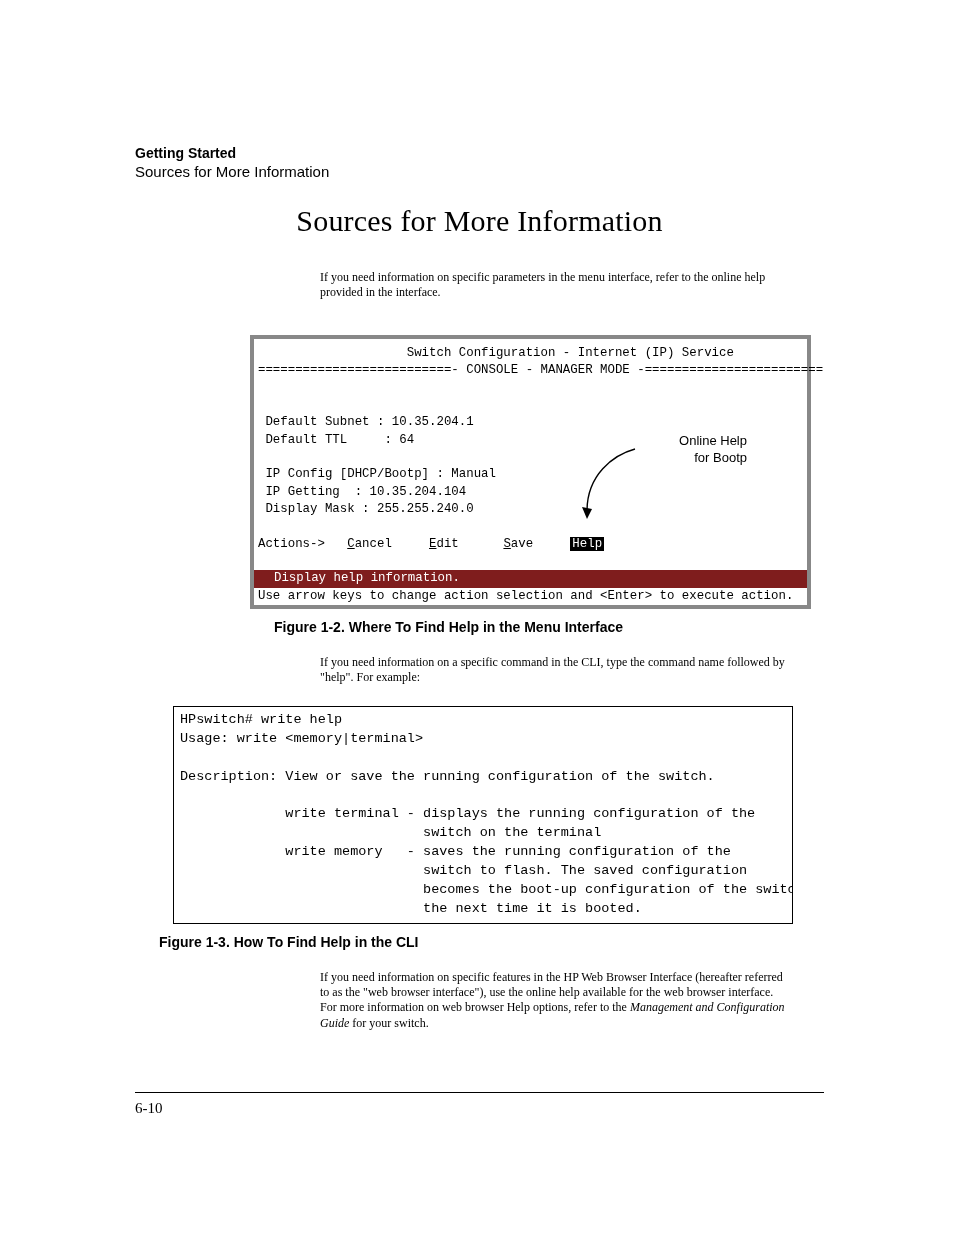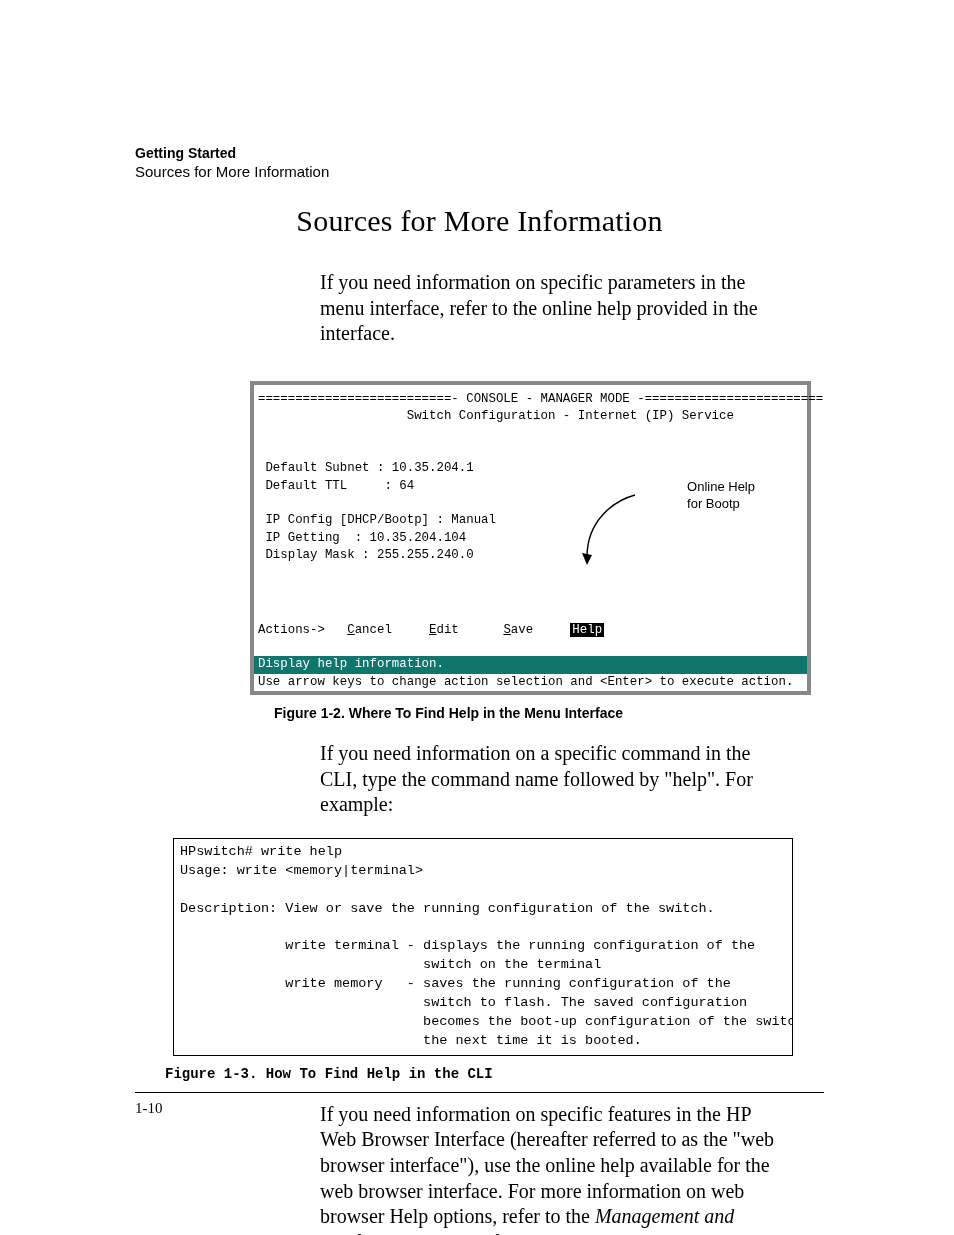--- a/index.html
+++ b/index.html
@@ -33,80 +33,80 @@
     font-weight: normal;
     font-size: 30px;
     text-align: center;
     margin: 0 0 32px 0;
     letter-spacing: 0.2px;
   }
   .body-block {
     margin-left: 185px;
     width: 470px;
     font-family: "New Century Schoolbook", "Century Schoolbook", "Times New Roman", serif;
-    font-size: 20px;
+    font-size: 12px;
     line-height: 1.28;
   }
   .body-block .ital { font-style: italic; }
 
   
   .console-outer {
     margin: 34px 0 8px 115px;
     width: 553px;
     border: 4px solid #888;
     background: #fff;
     position: relative;
   }
   .console-inner {
     font-family: "Courier New", Courier, monospace;
     font-size: 12.4px;
     line-height: 1.4;
     padding: 6px 0 0 0;
     position: relative;
   }
   .crow { white-space: pre; padding: 0 4px; }
-  .actions-row { white-space: pre; padding: 0 4px; position: relative; margin-top: 40px; }
+  .actions-row { white-space: pre; padding: 0 4px; position: relative; }
   .underline { text-decoration: underline; }
   .help-highlight {
     background: #000;
     color: #fff;
     padding: 0 2px;
   }
   .status-invert {
-    background: #0f766e;
+    background: #7f1d1d;
     color: #fff;
-    padding: 0 4px;
+    padding: 0 20px;
     white-space: pre;
   }
   .callout-box {
     position: absolute;
-    right: 52px;
+    right: 60px;
     top: 94px;
     font-family: Arial, Helvetica, sans-serif;
     font-size: 13px;
     line-height: 1.3;
-    text-align: left;
+    text-align: right;
   }
   .arrow-svg {
     position: absolute;
     right: 168px;
     top: 106px;
     width: 66px;
     height: 76px;
     pointer-events: none;
   }
 
   .fig-caption {
     font-family: Arial, Helvetica, sans-serif;
     font-weight: bold;
     font-size: 14px;
     margin: 10px 0 20px 115px;
     padding-left: 24px;
   }
-  .fig-caption.fig2 { margin-left: 6px; font-family: Liberation Mono, monospace; }
+  .fig-caption.fig2 { margin-left: 0; }
 
   
   .cli-box {
     margin: 20px 0 6px 38px;
     width: 620px;
     border: 1px solid #000;
     font-family: "Courier New", Courier, monospace;
     font-size: 13.5px;
     line-height: 1.4;
     padding: 4px 2px 4px 6px;
@@ -137,22 +137,22 @@
 
   <div class="hdr-chapter">Getting Started</div>
   <div class="hdr-section">Sources for More Information</div>
 
   <h1 class="title">Sources for More Information</h1>
 
   <div class="body-block">If you need information on specific parameters in the menu interface, refer to the online help provided in the interface.</div>
 
   <div class="console-outer">
     <div class="console-inner">
+      <div class="crow">                    Switch Configuration - Internet (IP) Service</div>
       <div class="crow">==========================- CONSOLE - MANAGER MODE -========================</div>
-      <div class="crow">                    Switch Configuration - Internet (IP) Service</div>
       <div class="crow">&nbsp;</div>
       <div class="crow">&nbsp;</div>
       <div class="crow"> Default Subnet : 10.35.204.1</div>
       <div class="crow"> Default TTL     : 64</div>
       <div class="crow">&nbsp;</div>
       <div class="crow"> IP Config [DHCP/Bootp] : Manual</div>
       <div class="crow"> IP Getting  : 10.35.204.104</div>
       <div class="crow"> Display Mask : 255.255.240.0</div>
       <div class="crow">&nbsp;</div>
 
@@ -190,14 +190,14 @@
                               becomes the boot-up configuration of the switch
                               the next time it is booted.</div>
 
   <div class="fig-caption fig2">Figure 1-3. How To Find Help in the CLI</div>
 
   <div class="body-block">
     <span>If you need information on specific features in the HP Web Browser Interface (hereafter referred to as the "web browser interface"), use the online help available for the web browser interface. For more information on web browser Help options, refer to the </span><span class="ital">Management and Configuration Guide</span><span> for your switch.</span>
   </div>
 
   <div class="footer-rule"></div>
-  <div class="page-num">1-10</div>
+  <div class="page-num">6-10</div>
 </div>
 
 </body></html>

